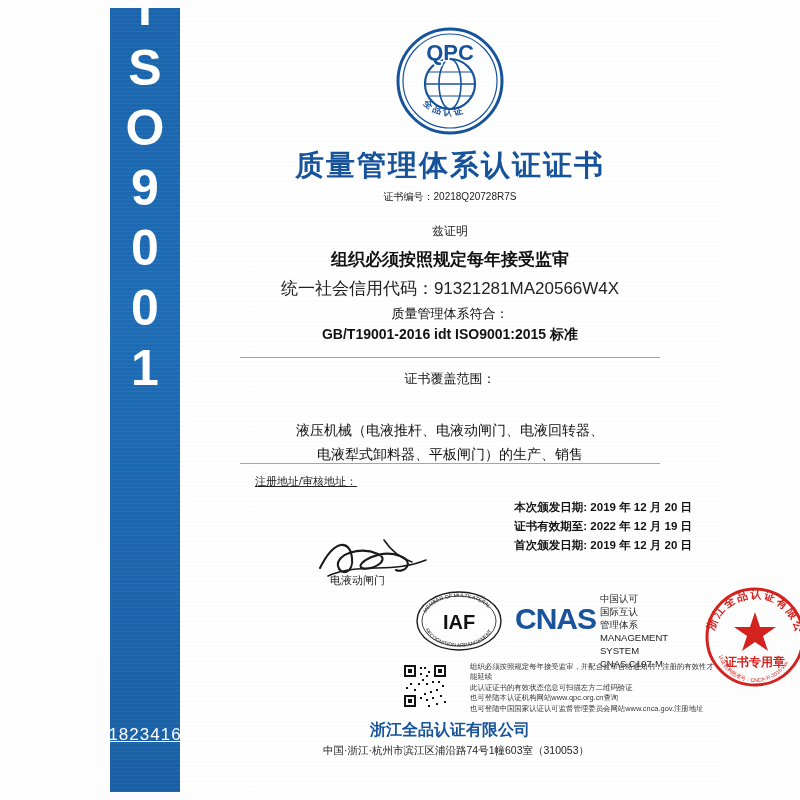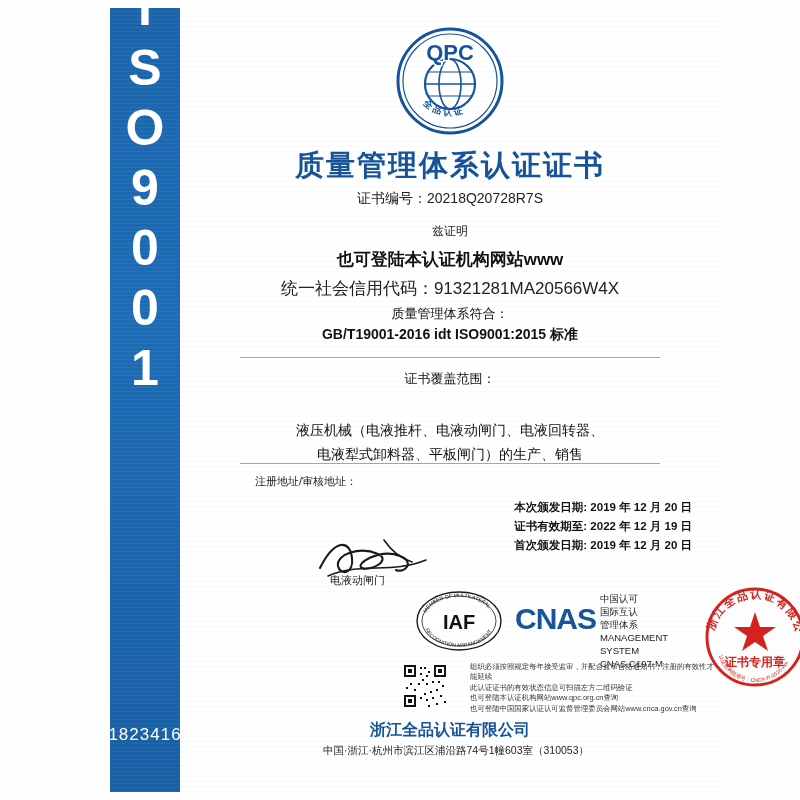--- a/index.html
+++ b/index.html
@@ -42,20 +42,21 @@
   }
   .serial-vert{
     position:absolute;
     left:112px;top:690px;
     width:66px;height:90px;
     display:flex;align-items:center;justify-content:center;
     color:#ffffff;
     font-size:17px;
     letter-spacing:1px;
     z-index:3;
+    text-decoration:underline;
   }
   
   .cert{
     position:absolute;
     left:180px;top:8px;
     width:540px;height:784px;
     background:#ffffff;
     background-image:
        repeating-linear-gradient(0deg,rgba(0,60,140,0.02) 0px,rgba(0,60,140,0.02) 1px,transparent 1px,transparent 5px);
     text-align:center;
@@ -66,21 +67,21 @@
     width:110px;height:110px;
   }
   .logo-wrap svg{display:block;}
   .title{
     position:absolute;left:0;right:0;top:138px;
     font-size:29px;font-weight:bold;color:#16539b;
     letter-spacing:2px;
   }
   .certno{
     position:absolute;left:0;right:0;top:182px;
-    font-size:14px;color:#222;
+    font-size:10px;color:#222;
   }
   .hereby{
     position:absolute;left:0;right:0;top:215px;
     font-size:12px;color:#222;
   }
   .company{
     position:absolute;left:0;right:0;top:240px;
     font-size:17px;font-weight:bold;color:#111;
   }
   .usci{
@@ -106,21 +107,21 @@
   .scope-body{
     position:absolute;left:40px;right:40px;top:396px;
     font-size:14px;line-height:24px;color:#111;margin-top:14px;
   }
   .hr2{
     position:absolute;left:60px;right:60px;top:455px;
     border-top:1px solid #9aa7b6;height:0;
   }
   .addr-label{
     position:absolute;left:75px;top:466px;
-    font-size:11px;color:#222;
+    font-size:11px;color:#222;text-decoration:underline;
   }
   .dates{
     position:absolute;right:28px;top:490px;
     text-align:right;
     font-size:11.5px;line-height:19px;color:#111;
     font-weight:bold;
     margin-left:19px;
   }
   .sign-wrap{
     position:absolute;left:120px;top:520px;width:190px;height:60px;
@@ -196,21 +197,21 @@
         <path id="arcb" d="M20,66 A38,38 0 0 0 90,66" fill="none"></path>
         <text font-family="Liberation Sans, sans-serif" font-size="9" fill="#16539b" font-weight="bold">
           <textPath href="#arcb" startOffset="16%">全 品 认 证</textPath>
         </text>
       </svg>
     </div>
 
     <div class="title">质量管理体系认证证书</div>
     <div class="certno">证书编号：20218Q20728R7S</div>
     <div class="hereby">兹证明</div>
-    <div class="company">也可登陆本认证机构网站www</div>
+    <div class="company">组织必须按照规定每年接受监审</div>
     <div class="usci">统一社会信用代码：91321281MA20566W4X</div>
     <div class="conform">质量管理体系符合：</div>
     <div class="standard">GB/T19001-2016 idt ISO9001:2015 标准</div>
 
     <div class="hr1"></div>
 
     <div class="scope-label">证书覆盖范围：</div>
     <div class="scope-body">
       <div>液压机械（电液推杆、电液动闸门、电液回转器、</div>
       <div>电液犁式卸料器、平板闸门）的生产、销售</div>
@@ -320,20 +321,20 @@
             <rect x="4" y="24" width="2" height="2"></rect>
             <rect x="12" y="26" width="2" height="2"></rect>
         </g>
       </svg>
     </div>
 
     <div class="smallprint">
       <div>组织必须按照规定每年接受监审，并配合监审合格通知书，注册的有效性才能延续</div>
       <div>此认证证书的有效状态信息可扫描左方二维码验证</div>
       <div>也可登陆本认证机构网站www.qpc.org.cn查询</div>
-      <div>也可登陆中国国家认证认可监督管理委员会网站www.cnca.gov.cn查询</div>
+      <div>也可登陆中国国家认证认可监督管理委员会网站www.cnca.gov.注册地址</div>
     </div>
 
     <div class="issuer">浙江全品认证有限公司</div>
     <div class="issuer-addr">中国·浙江·杭州市滨江区浦沿路74号1幢603室（310053）</div>
 
   </div>
 </div>
 
 </body></html>

